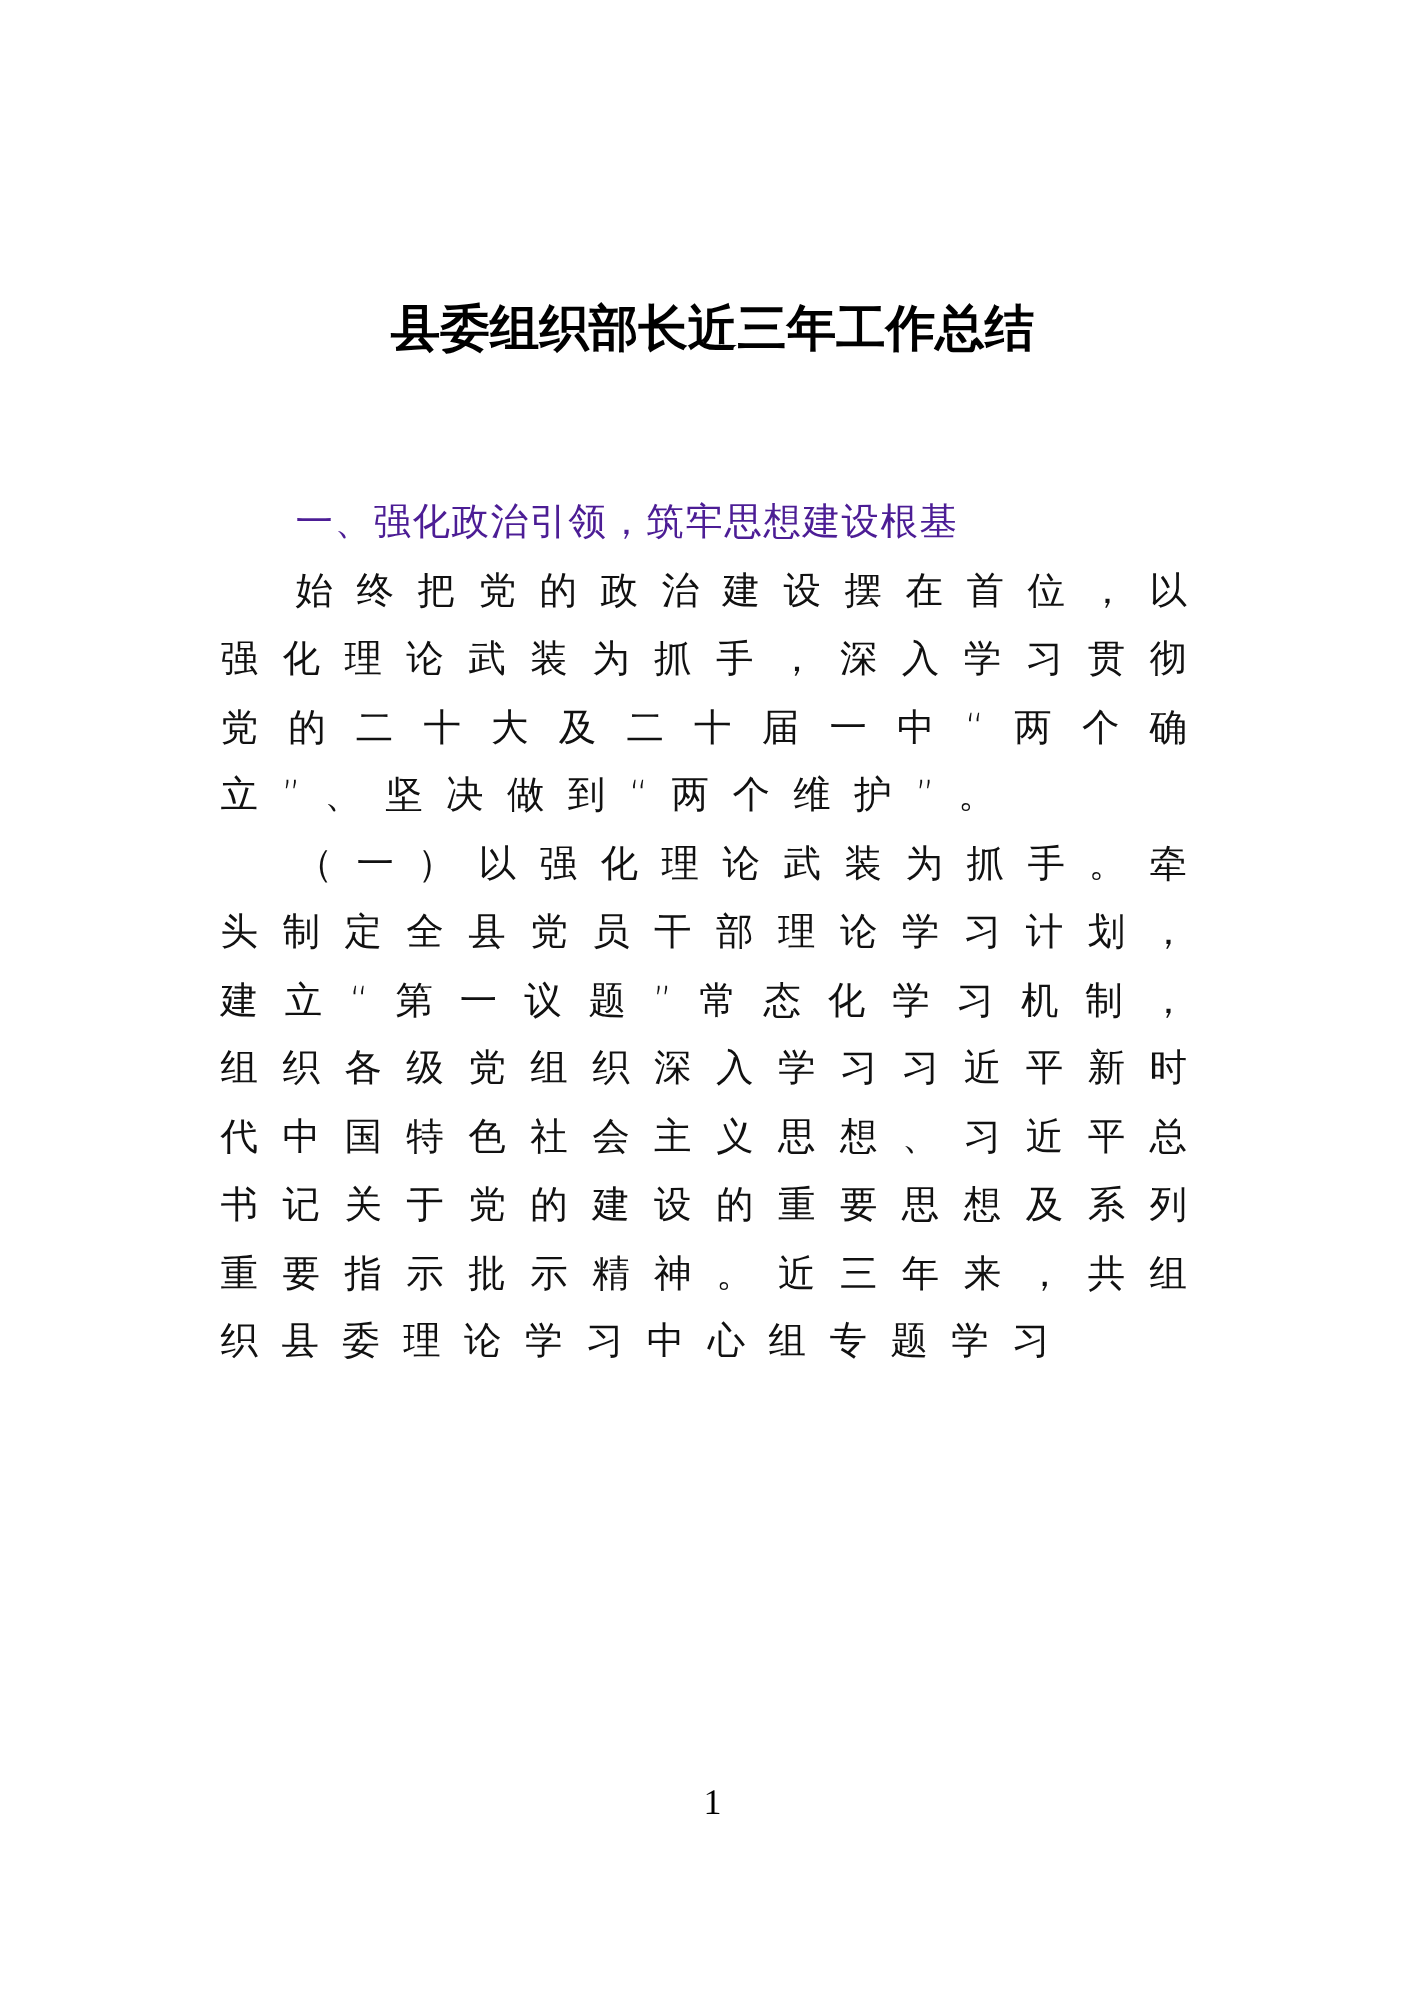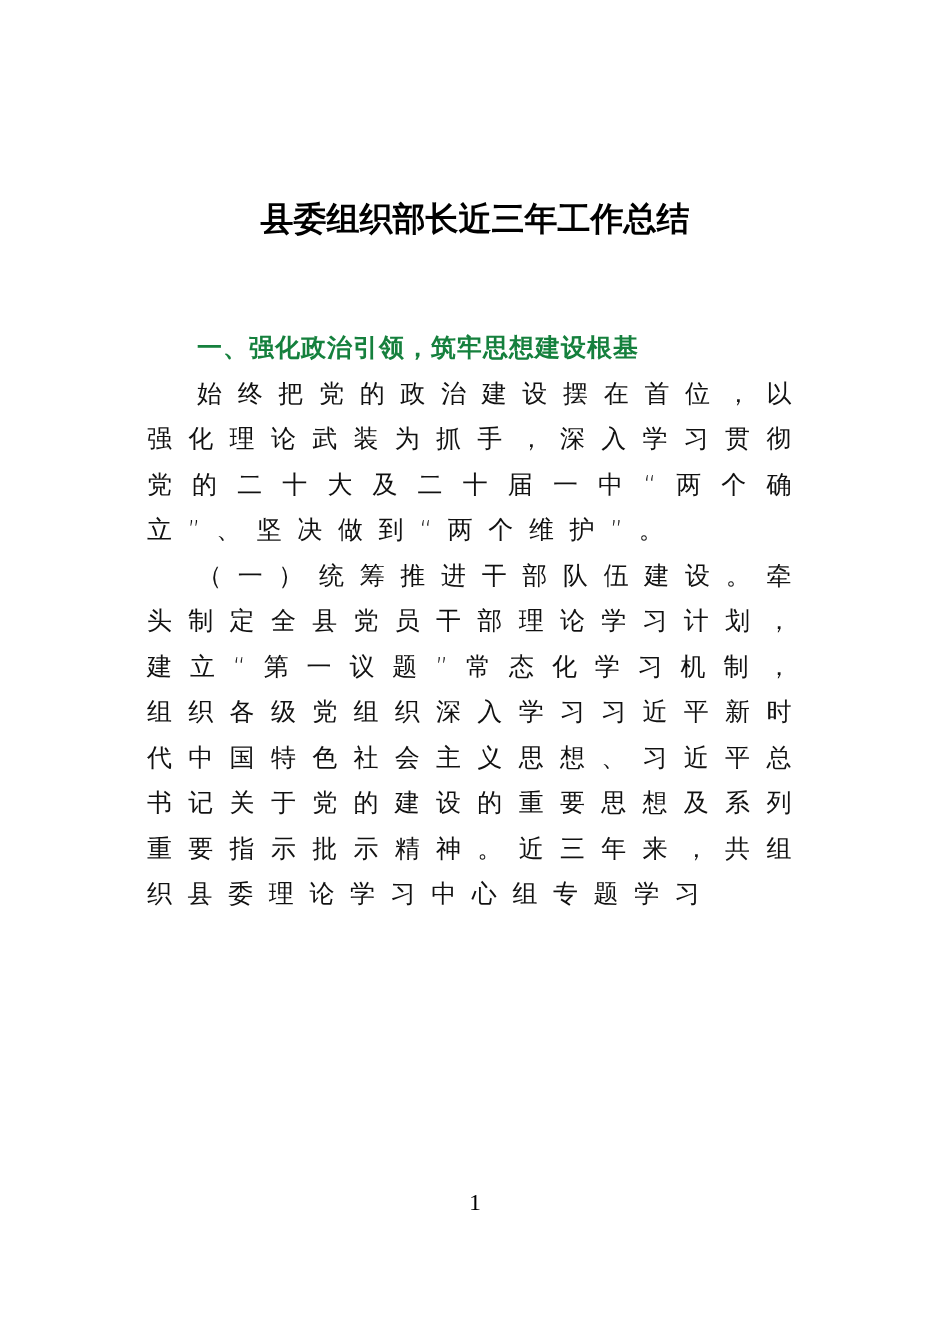--- a/index.html
+++ b/index.html
@@ -47,23 +47,23 @@
     font-family: "DejaVu Sans", "Liberation Sans", sans-serif;
     font-weight: 300;
     color: #111;
   }
   .body-text p {
     margin: 0;
     text-indent: 2em;
     word-break: break-all;
   }
   .body-text p.h1 {
-    font-weight: bold;
+    font-weight: normal;
     letter-spacing: 1px;
-    color: #15803d;
+    color: #4c1d95;
   }
   .lead {
     font-weight: normal;
   }
   .page-number {
     position: absolute;
     left: 0;
     top: 1186px;
     width: 950px;
     text-align: center;
@@ -75,18 +75,18 @@
 </head>
 <body>
 
 <div class="page">
 
   <div class="title">县委组织部长近三年工作总结</div>
 
   <div class="body-text">
     <p class="h1">一、强化政治引领，筑牢思想建设根基</p>
     <p>始终把党的政治建设摆在首位，以强化理论武装为抓手，深入学习贯彻党的二十大及二十届一中“两个确立”、坚决做到“两个维护”。</p>
-    <p><span class="lead">（一）统筹推进干部队伍建设。</span><span>牵头制定全县党员干部理论学习计划，建立“第一议题”常态化学习机制，组织各级党组织深入学习习近平新时代中国特色社会主义思想、习近平总书记关于党的建设的重要思想及系列重要指示批示精神。近三年来，共组织县委理论学习中心组专题学习</span></p>
+    <p><span class="lead">（一）以强化理论武装为抓手。</span><span>牵头制定全县党员干部理论学习计划，建立“第一议题”常态化学习机制，组织各级党组织深入学习习近平新时代中国特色社会主义思想、习近平总书记关于党的建设的重要思想及系列重要指示批示精神。近三年来，共组织县委理论学习中心组专题学习</span></p>
   </div>
 
   <div class="page-number">1</div>
 
 </div>
 
 </body></html>

